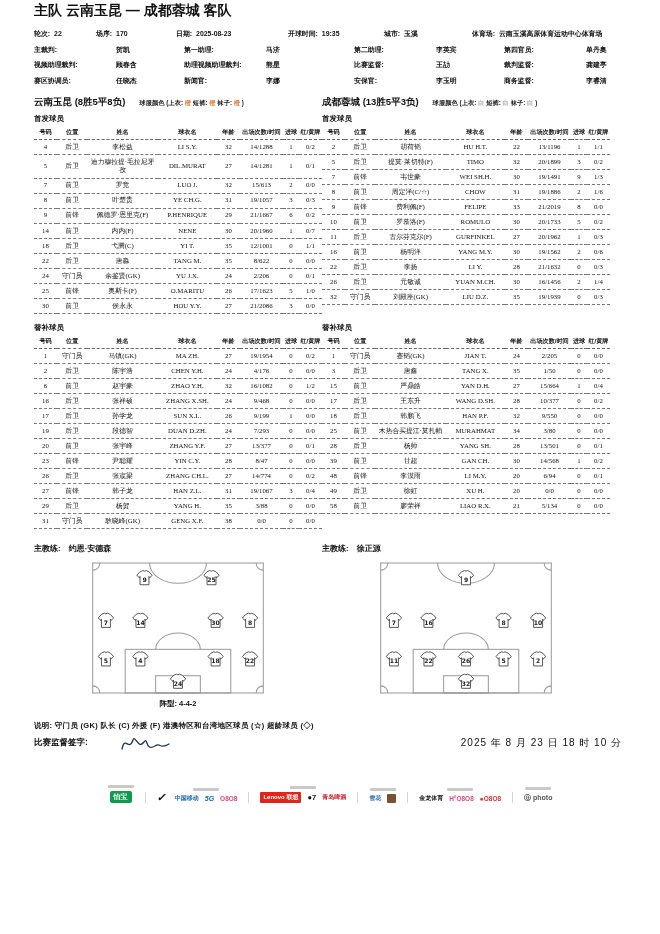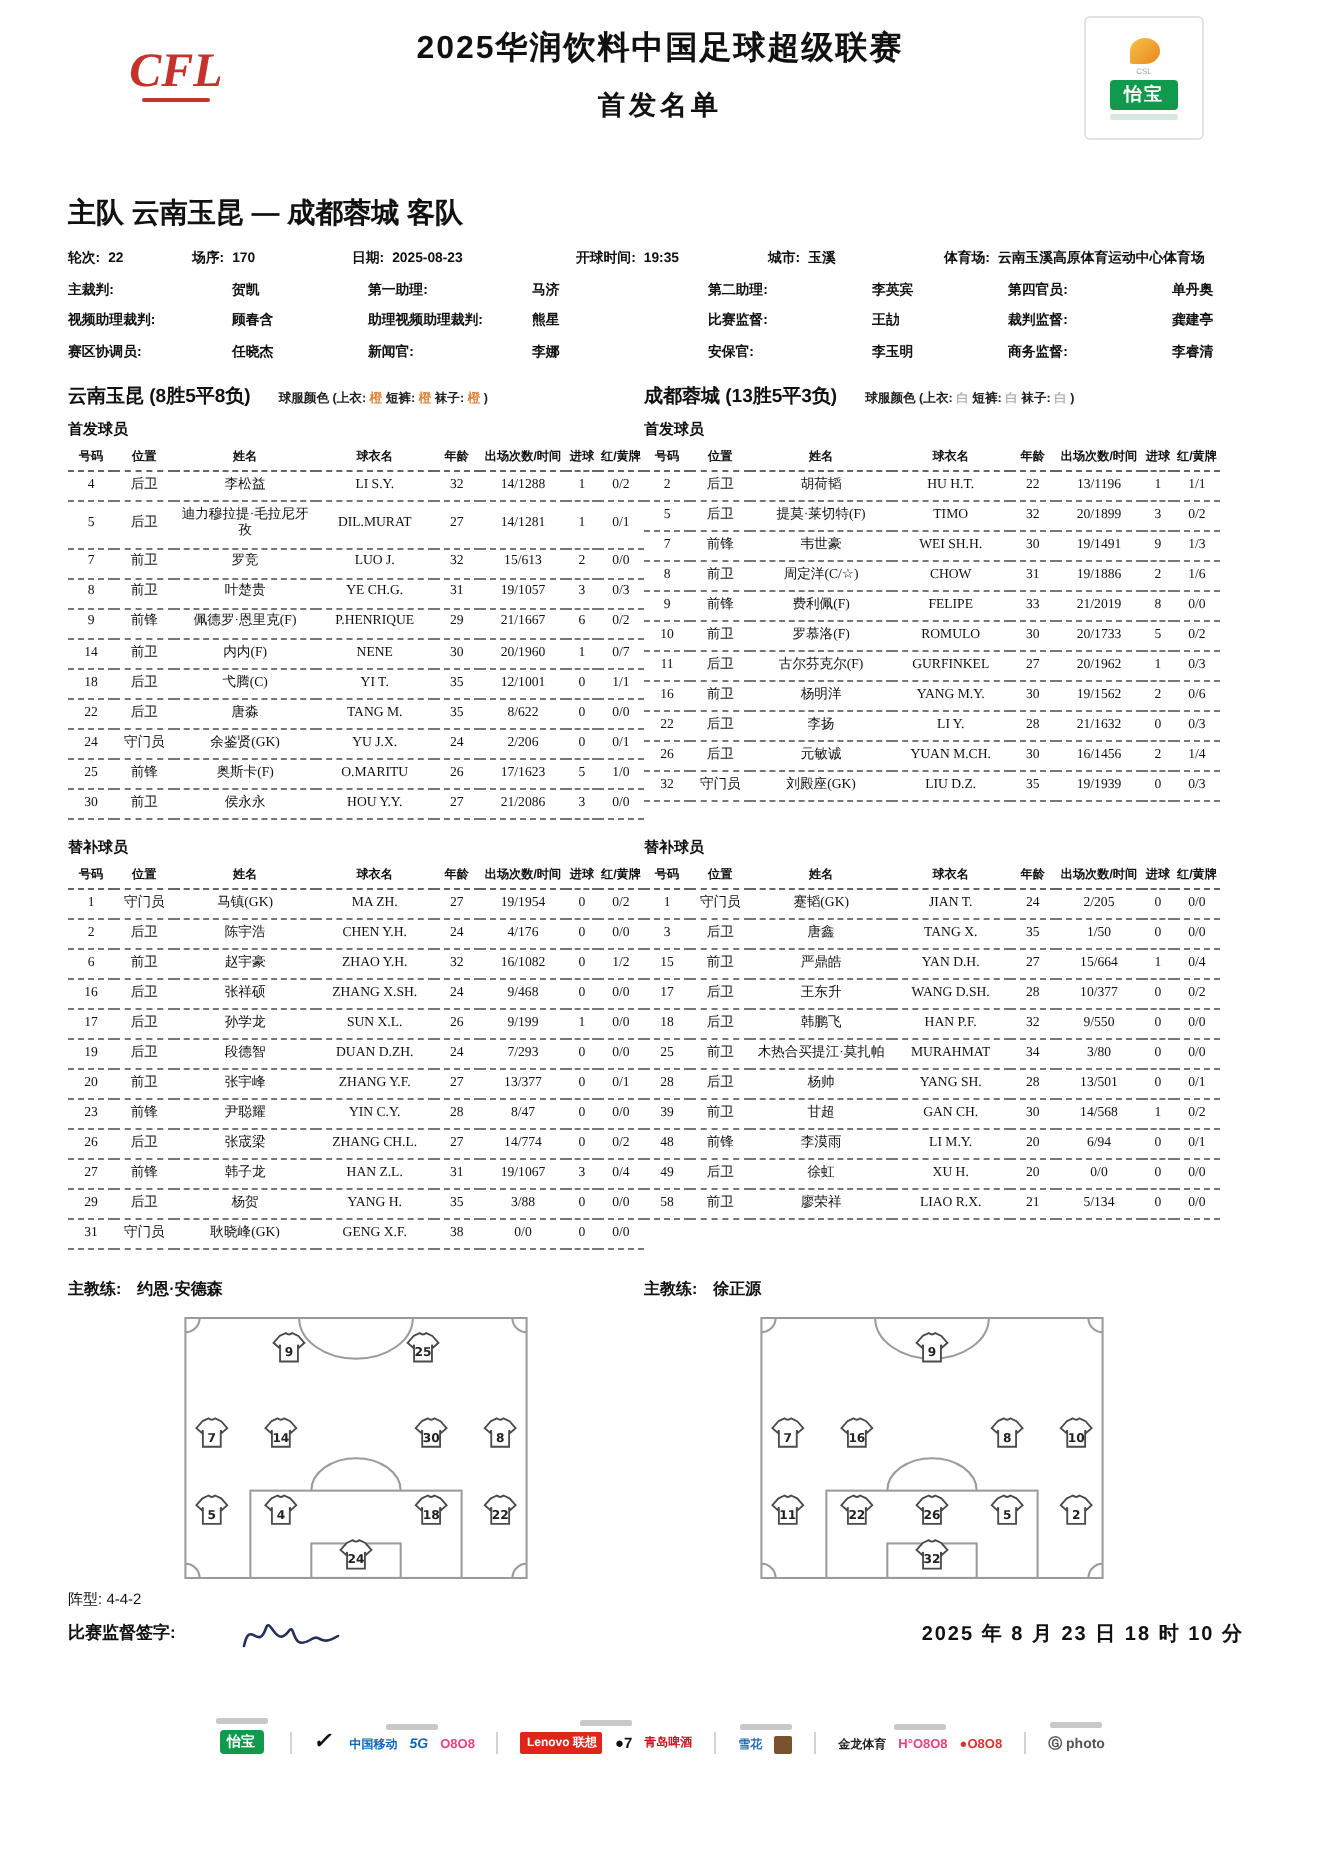--- a/index.html
+++ b/index.html
@@ -43,27 +43,27 @@
   th.c0,td.c0{width:8%}th.c1,td.c1{width:10.5%}th.c2,td.c2{width:24.5%}th.c3,td.c3{width:20.5%}
   th.c4,td.c4{width:8%}th.c5,td.c5{width:15%}th.c6,td.c6{width:5.5%}th.c7,td.c7{width:8%}
   .starters-block{min-height:192px;}
   .subs-block{min-height:203px;}
   .coach-line{margin-top:5px;font-size:8px;font-weight:bold;display:flex;gap:8px;}
   
   .pitch-wrap{display:flex;justify-content:center;margin-top:8px;}
   .pline{fill:none;stroke:#9a9a9a;stroke-width:1;}
   .shirt{fill:#fff;stroke:#4a4a4a;stroke-width:0.9;}
   .shirt-num{font-size:6px;font-weight:bold;font-family:"DejaVu Sans",sans-serif;fill:#222;}
-  .formation-line{font-size:7.5px;font-weight:normal;margin-top:5px;}
+  .formation-line{text-align:center;font-size:7.5px;font-weight:bold;margin-top:5px;}
   
   .notes{margin-top:12px;font-size:7.5px;font-weight:bold;letter-spacing:0.3px;}
   .sign-row{margin-top:0;display:flex;align-items:center;}
   .sign-label{font-size:8.5px;font-weight:bold;}
   .sign-svg{margin-left:26px;}
-  .datetime{margin-left:auto;margin-right:4px;font-size:10px;font-weight:bold;letter-spacing:1px;}
+  .datetime{margin-left:auto;margin-right:4px;font-size:10px;font-weight:normal;letter-spacing:1px;}
   .sponsors{margin-top:30px;display:flex;justify-content:center;align-items:flex-end;gap:9px;}
   .sp-group{display:flex;flex-direction:column;align-items:center;gap:3px;}
   .sp-items{display:flex;align-items:center;gap:6px;}
   .sp-cap{width:26px;height:3px;background:#c9c9c9;border-radius:1px;}
   .sp-div{width:1px;height:11px;background:#d4d4d4;margin:0 2px;}
   .sp-yibao{background:#0f9a4e;color:#fff;padding:1px 4px;border-radius:2px;font-weight:bold;font-size:7px;}
   .sp-nike{font-size:11px;font-weight:900;font-style:italic;color:#111;line-height:1;}
   .sp-blue{color:#1066b0;font-size:6px;font-weight:bold;}
   .sp-5g{color:#1066b0;font-size:7px;font-weight:900;font-style:italic;}
   .sp-pink{color:#e8437e;font-size:6.5px;font-weight:900;}
@@ -74,31 +74,20 @@
   .sp-snow{color:#2b6cb0;font-size:6px;font-weight:bold;}
   .sp-brown{width:9px;height:9px;background:#7a5230;border-radius:1px;display:inline-block;}
   .sp-dark{color:#222;font-size:6px;font-weight:bold;}
   .sp-photo{color:#555;font-size:7px;font-weight:bold;}
 </style>
 </head>
 <body>
 
 <div class="page">
 
-  <div class="header">
-    <div class="logo-cfl">CFL</div>
-    <div class="title-main">2025华润饮料中国足球超级联赛</div>
-    <div class="title-sub">首发名单</div>
-    <div class="logo-yibao">
-      <span class="yb-badge"></span>
-      <span class="yb-csl">CSL</span>
-      <span class="yb-band">怡宝</span>
-      <span class="yb-bar"></span>
-    </div>
-  </div>
 
   <div class="matchup">主队 云南玉昆 — 成都蓉城 客队</div>
 
   <div class="info-row info-row1">
       <span class="cell">
         <span class="l">轮次:</span>
         <span class="v">22</span>
       </span>
       <span class="cell">
         <span class="l">场序:</span>
@@ -858,20 +847,21 @@
               <g transform="translate(85,118)">
                 <path d="M-4.6,-6.2 L-1.6,-7.6 Q0,-6.2 1.6,-7.6 L4.6,-6.2 L7.6,-2.8 L4.9,-0.4 L4.4,-1.8 L4.4,6.4 L-4.4,6.4 L-4.4,-1.8 L-4.9,-0.4 L-7.6,-2.8 Z" class="shirt"></path>
                 <text y="3.8" text-anchor="middle" class="shirt-num">32</text>
               </g>
             </g>
         </svg>
       </div>
     </div>
   </div>
 
+  <div class="notes">说明: 守门员 (GK) 队长 (C) 外援 (F) 港澳特区和台湾地区球员 (☆) 超龄球员 (◇)</div>
 
   <div class="sign-row">
     <span class="sign-label">比赛监督签字:</span>
     <svg class="sign-svg" width="64" height="24" viewBox="0 0 64 24">
       <path d="M8 18 C11 4, 15 21, 19 9 C21 3, 24 19, 30 11 C34 5, 31 21, 41 15 C47 11, 45 19, 55 13" fill="none" stroke="#23305a" stroke-width="1.3" stroke-linecap="round"></path>
     </svg>
     <span class="datetime">2025 年 8 月 23 日 18 时 10 分</span>
   </div>
 
   <div class="sponsors">

